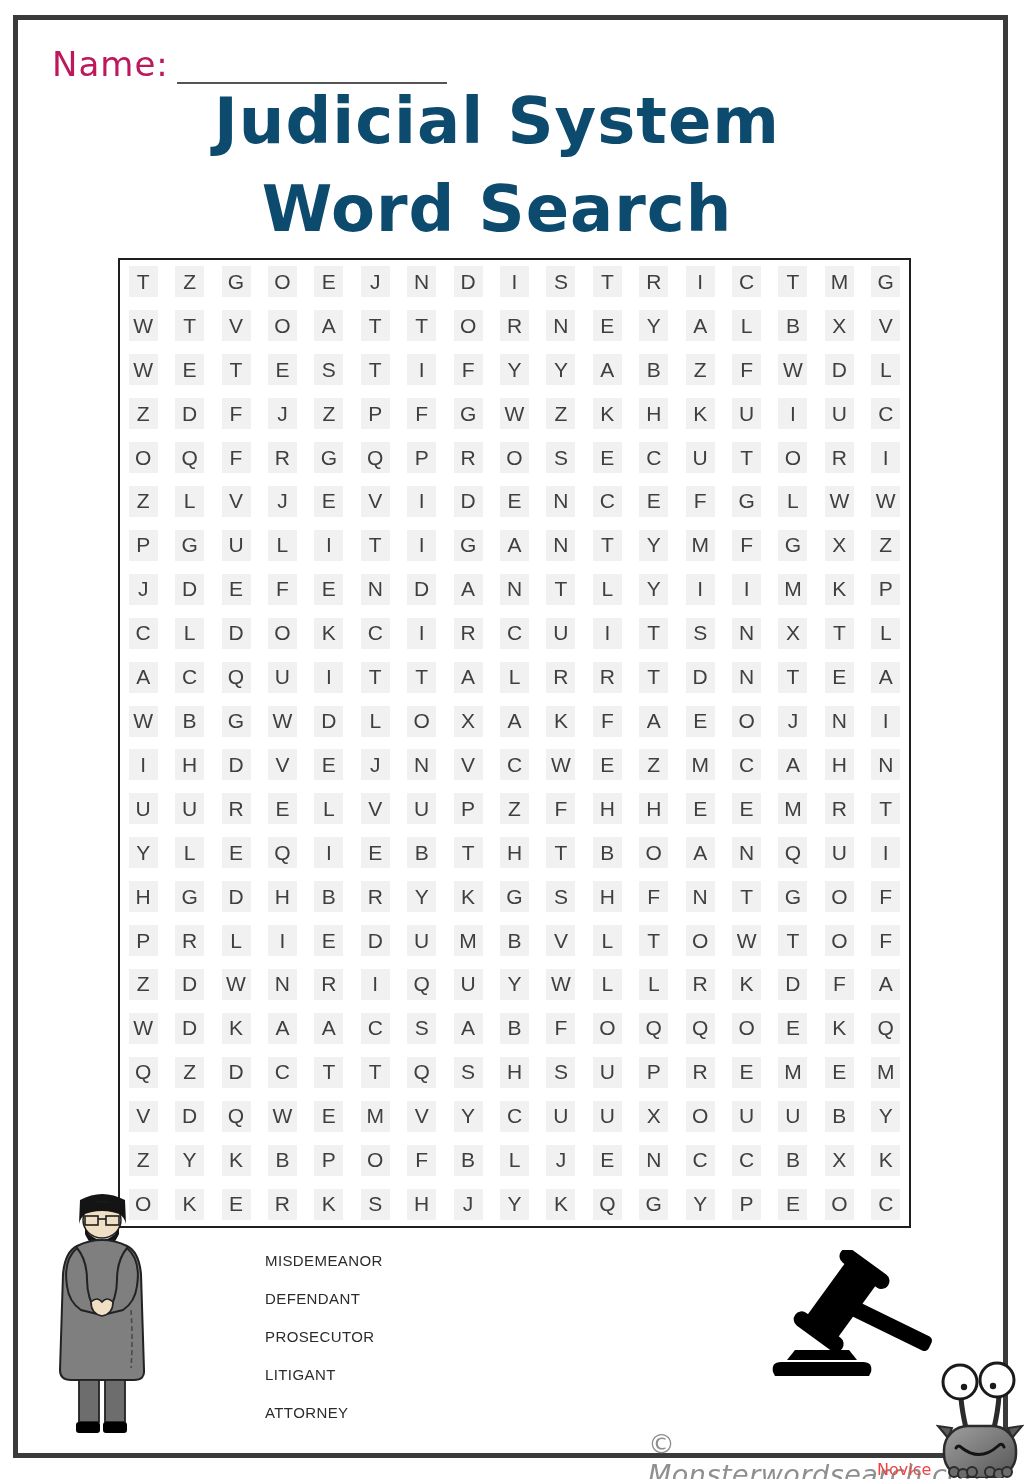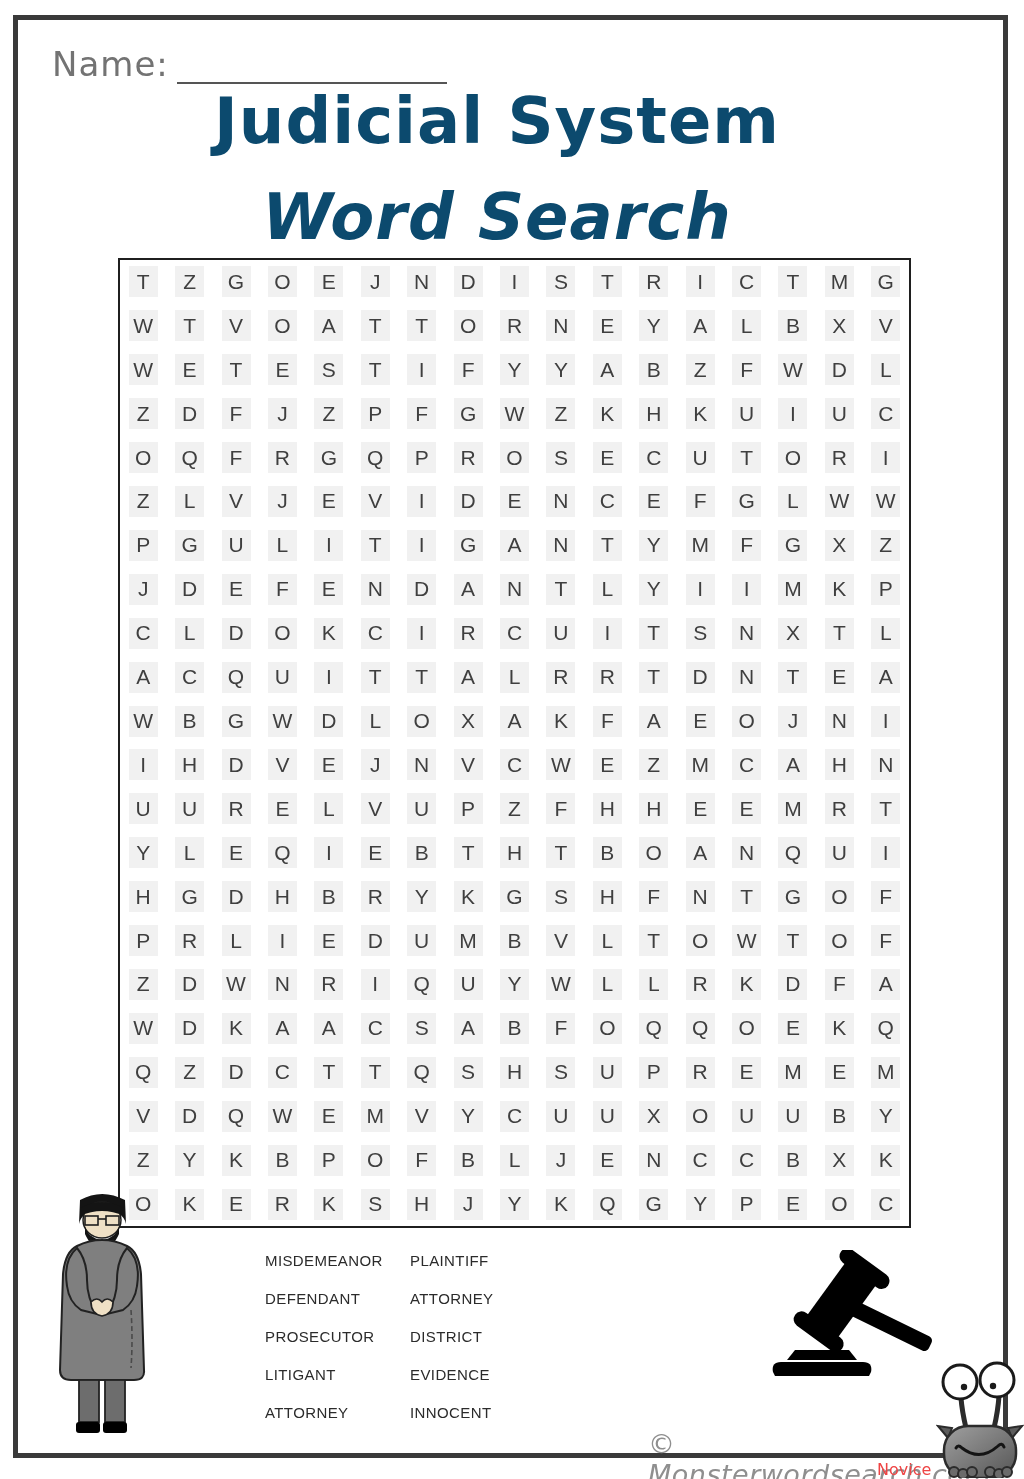--- a/index.html
+++ b/index.html
@@ -7,31 +7,31 @@
     width:1024px;height:1479px;position:relative;background:#ffffff;overflow:hidden;
     font-family:"Liberation Sans", sans-serif;
   }
   .page-frame{
     position:absolute;left:13px;top:15px;width:995px;height:1443px;
     box-sizing:border-box;border:5px solid #3a3a3a;background:transparent;
   }
   
   .name-row{position:absolute;left:52px;top:42px;display:flex;align-items:flex-end;}
   .name-label{
-    font-size:34px;color:#737373;letter-spacing:1px;font-weight:400;
+    font-size:34px;color:#be185d;letter-spacing:1px;font-weight:400;
     font-family:"DejaVu Sans", sans-serif;
   }
   .name-line{display:inline-block;width:270px;border-bottom:2px solid #555;height:40px;margin-left:8px;}
   
   .title-line{
     position:absolute;left:0;right:30px;text-align:center;color:#0c4a6e;
     font-family:"DejaVu Sans", sans-serif;font-weight:bold;font-size:64px;letter-spacing:1px;
   }
   .title-1{top:84px;}
-  .title-2{top:180px;font-style:italic;}
+  .title-2{top:172px;}
   
   .grid-box{
     position:absolute;left:118px;top:258px;width:793px;height:970px;
     box-sizing:border-box;border:2px solid #1f1f1f;background:#fff;
     display:grid;grid-template-columns:repeat(17,1fr);grid-template-rows:repeat(22,1fr);
   }
   .cell{display:flex;align-items:center;justify-content:center;}
   .cell span{
     display:inline-flex;width:29px;height:31px;align-items:center;justify-content:center;
     background:#f1f1f1;color:#3f3f3f;font-size:21px;font-weight:400;
@@ -1195,27 +1195,20 @@
   </div>
 
 <div class="word-list">
     <div class="word-col">
       <div class="word">MISDEMEANOR</div>
       <div class="word">DEFENDANT</div>
       <div class="word">PROSECUTOR</div>
       <div class="word">LITIGANT</div>
       <div class="word">ATTORNEY</div>
     </div>
-    <div class="word-col">
-      <div class="word">PLAINTIFF</div>
-      <div class="word">ATTORNEY</div>
-      <div class="word">DISTRICT</div>
-      <div class="word">EVIDENCE</div>
-      <div class="word">INNOCENT</div>
-    </div>
   </div>
 
 <div class="judge-wrap">
   <svg width="135" height="252" viewBox="0 0 135 252" xmlns="http://www.w3.org/2000/svg">
 
     <path d="M45 10 Q67 -2 90 10 L91 34 Q88 20 67 20 Q47 20 44 34 Z" fill="#141414"></path>
 
     <ellipse cx="67" cy="30" rx="19" ry="18" fill="#efe0c5" stroke="#1e1e1e" stroke-width="1.5"></ellipse>
     <path d="M45 18 Q67 6 89 18 L89 26 Q67 16 45 26 Z" fill="#141414"></path>
 

